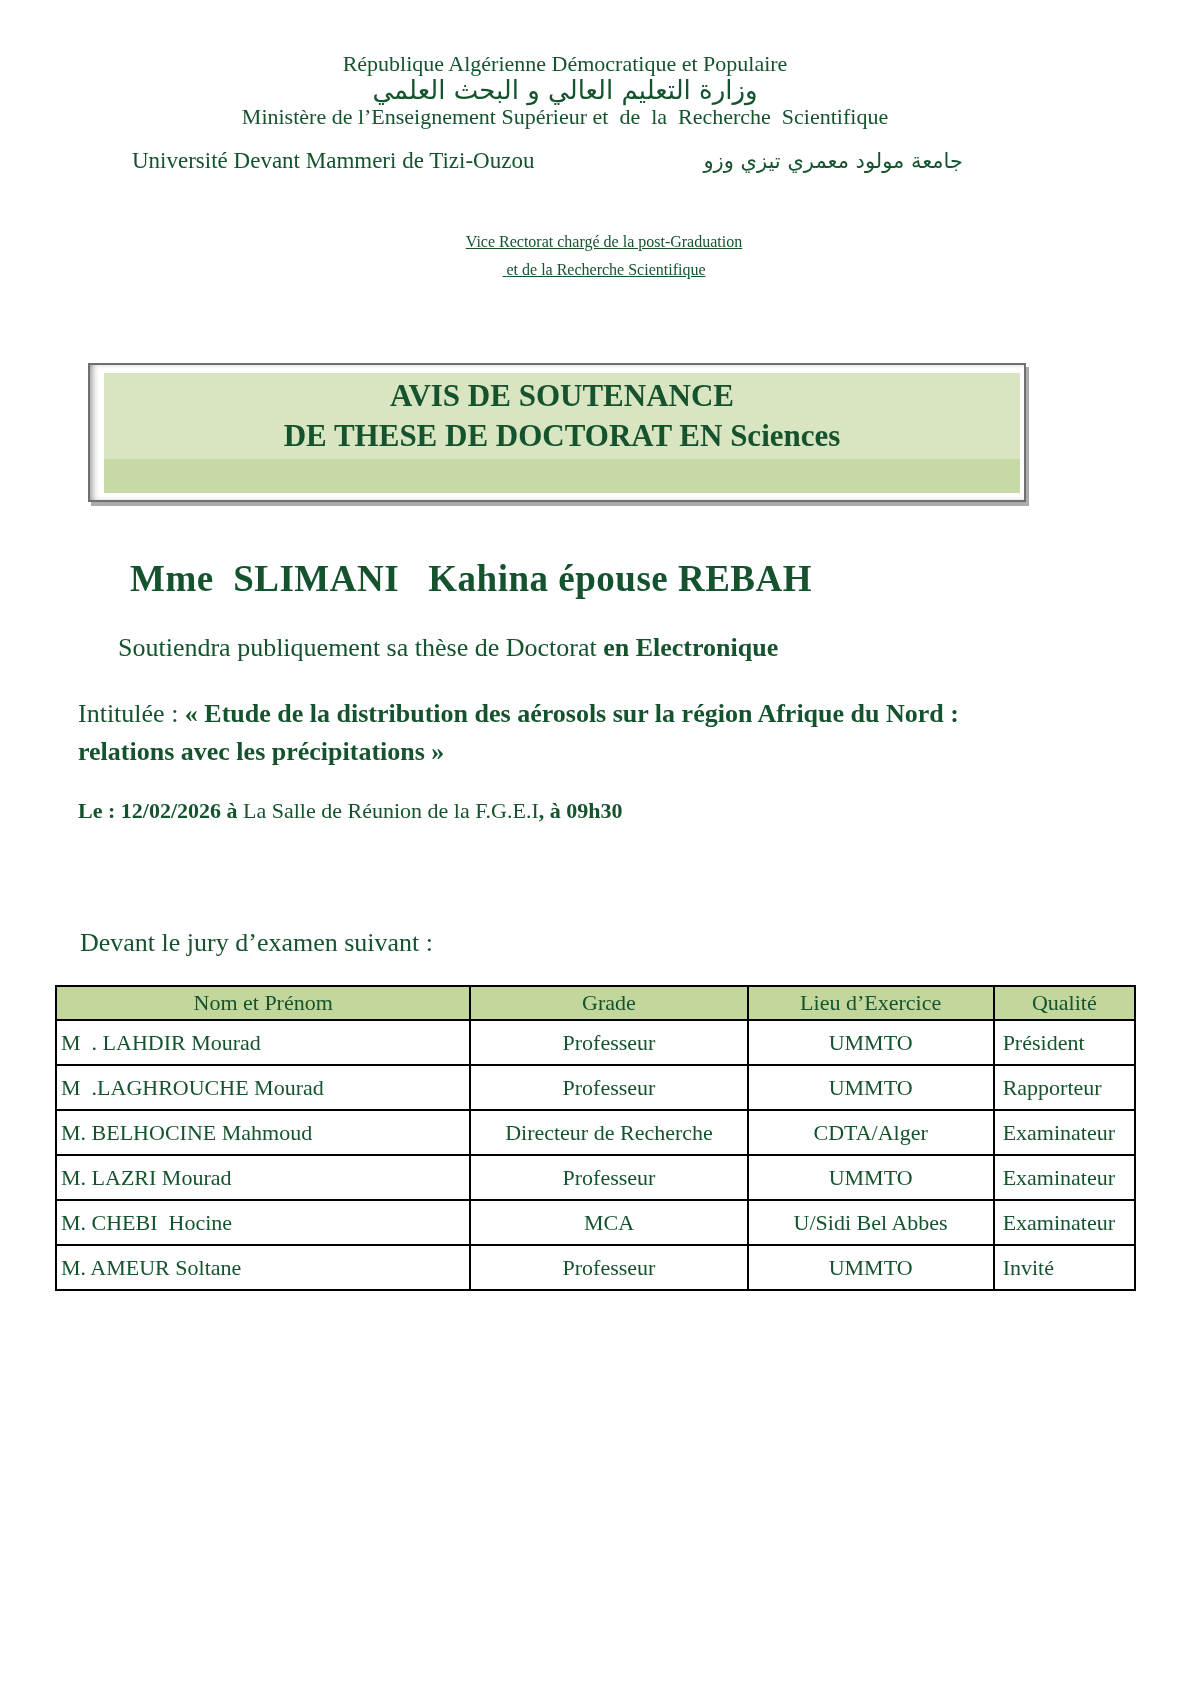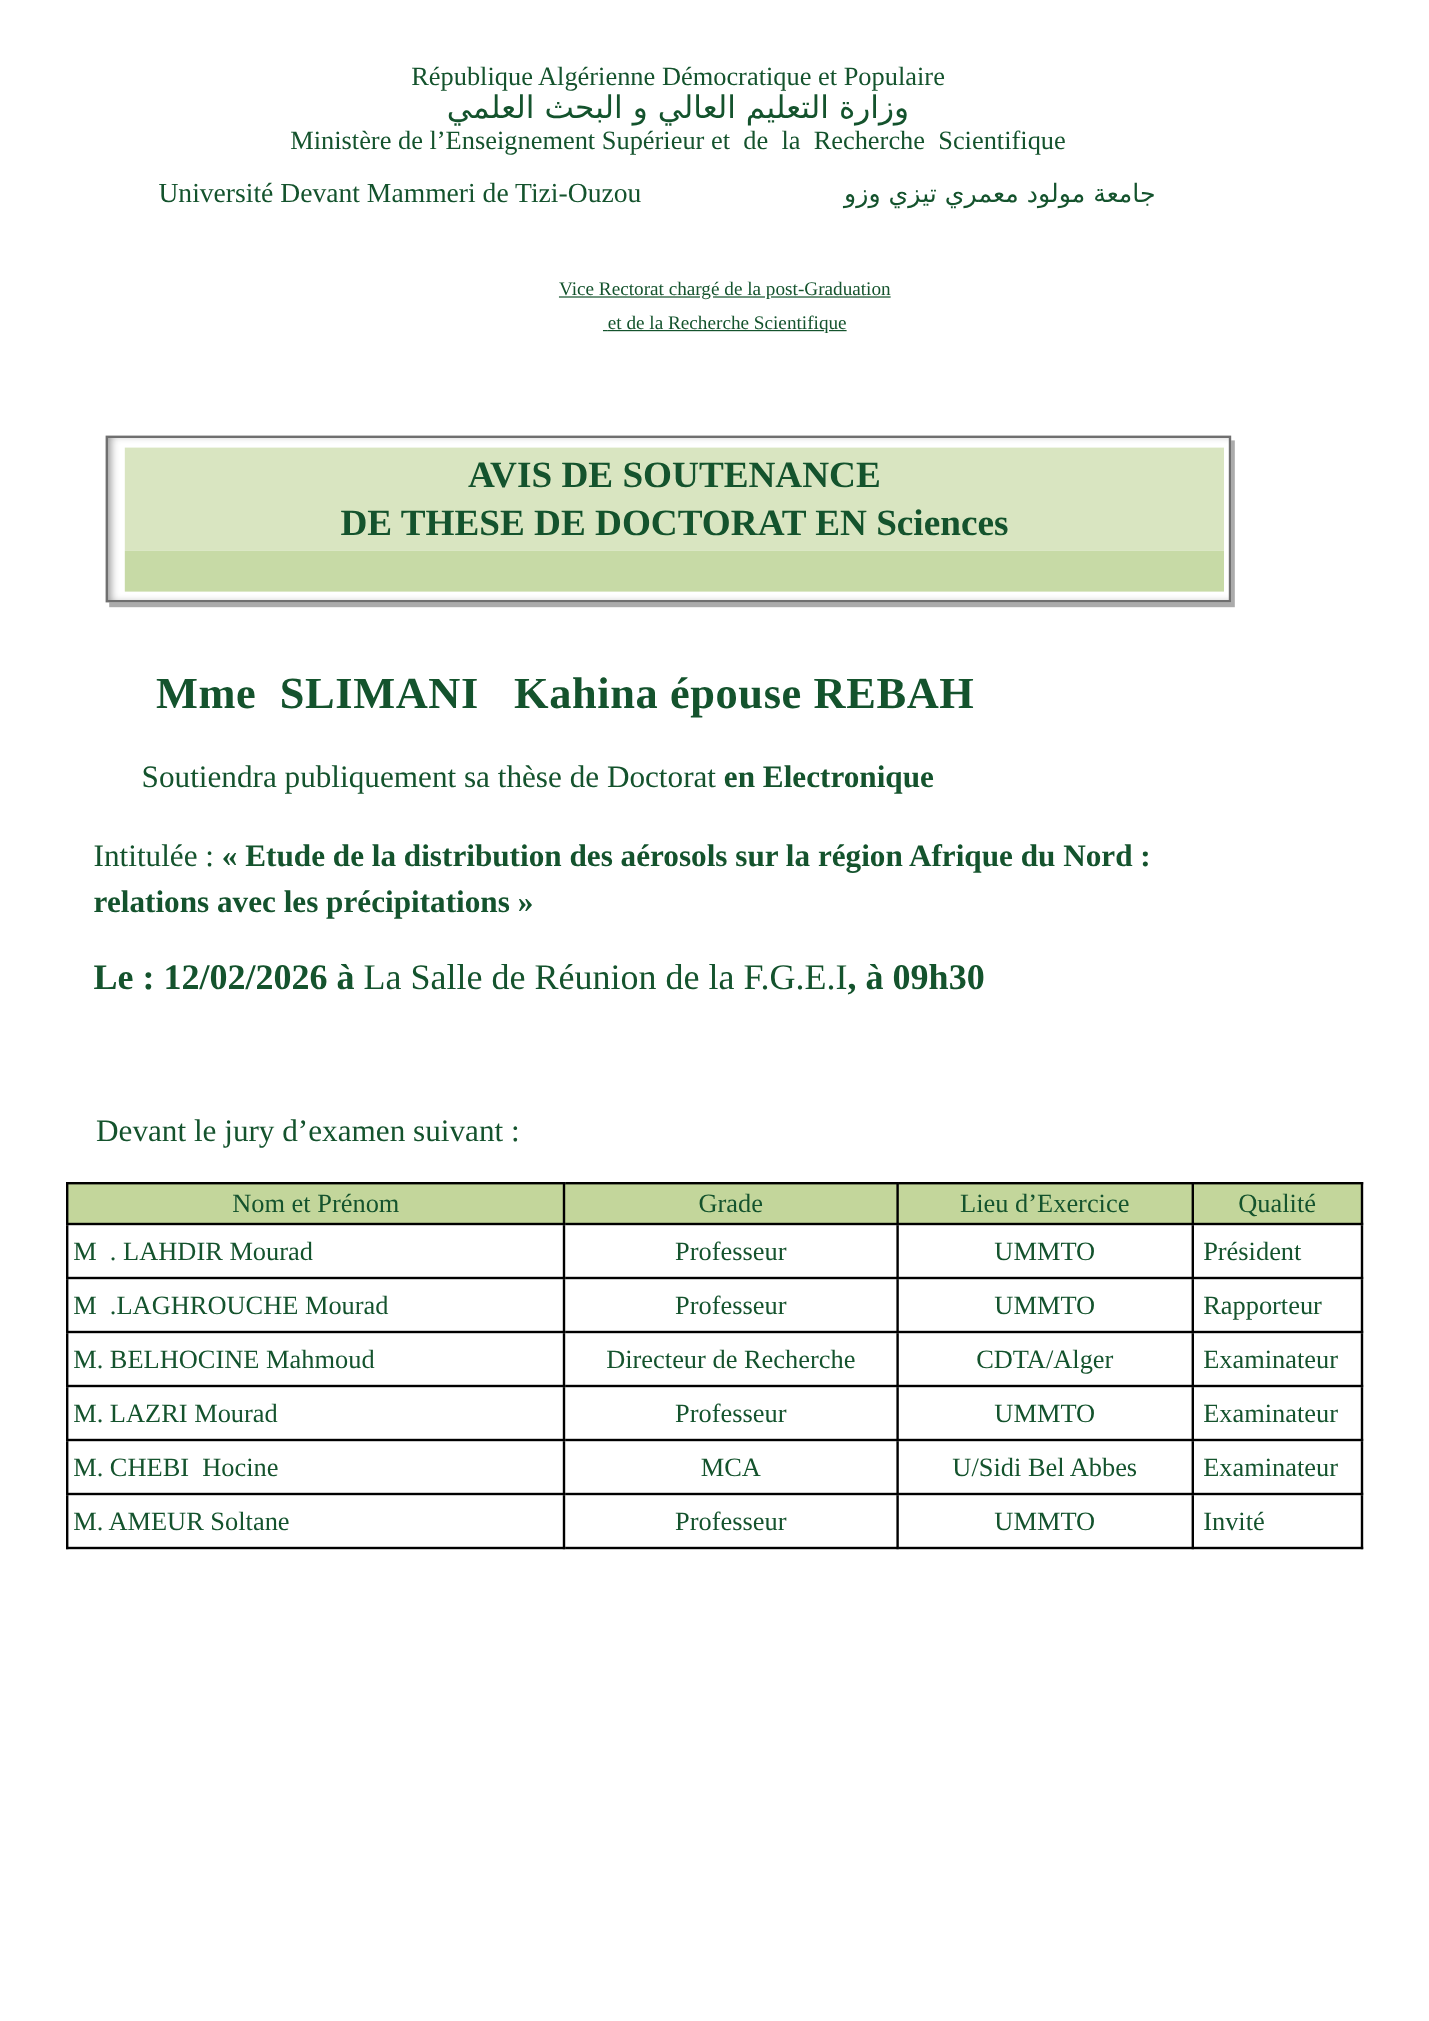--- a/index.html
+++ b/index.html
@@ -65,21 +65,21 @@
   .announce-line .b { font-weight:bold; }
 
   .title-block {
     position:absolute; top:695px; left:78px; width:905px;
     font-size:26px; line-height:38px;
   }
   .title-block .b { font-weight:bold; }
 
   .schedule-line {
     position:absolute; top:798px; left:78px;
-    font-size:30px;
+    font-size:22px;
   }
   .schedule-line .b { font-weight:bold; }
 
   .jury-intro {
     position:absolute; top:928px; left:80px;
     font-size:26px;
   }
 
   .jury-table {
     position:absolute; top:985px; left:55px; width:1081px;

